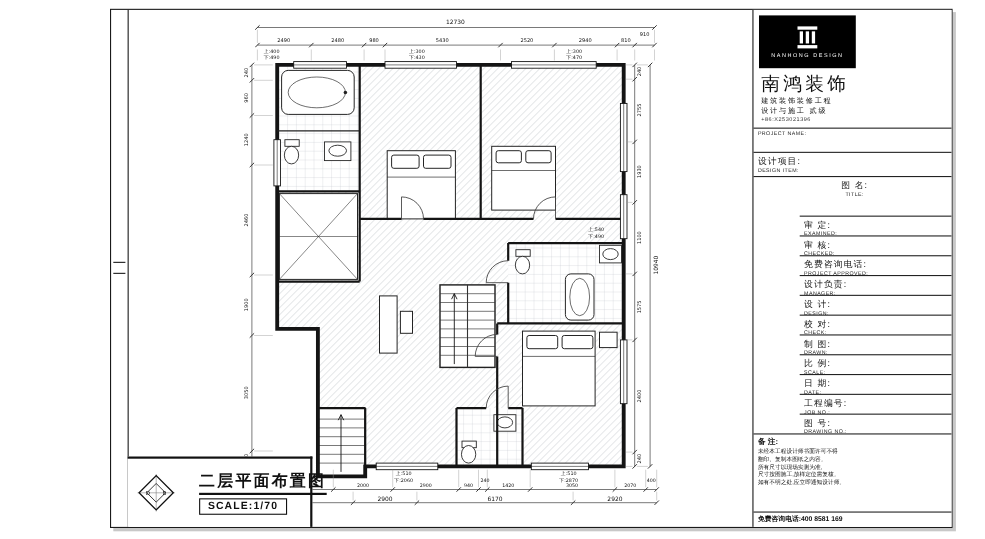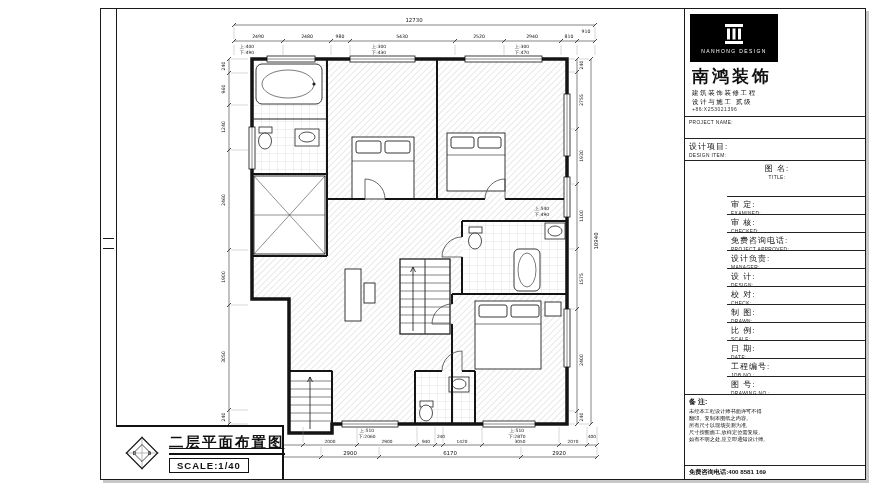--- a/index.html
+++ b/index.html
@@ -10,37 +10,37 @@
   .bindstrip{position:absolute;left:0;top:0;bottom:0;width:15px;border-right:1.2px solid #1a1a1a;}
   .bindstrip::before{content:"";position:absolute;left:2px;right:2px;top:calc(50% - 6px);border-top:1.2px solid #1a1a1a;}
   .bindstrip::after{content:"";position:absolute;left:2px;right:2px;top:calc(50% + 4px);border-top:1.2px solid #1a1a1a;}
   .plan{position:absolute;left:15px;top:0;width:572px;height:470px;}
   
   .tb{position:absolute;top:0;right:0;bottom:0;width:181px;border-left:1.5px solid #1a1a1a;
       display:flex;flex-direction:column;background:#fff;box-sizing:border-box;}
   .tb-logo{width:88px;height:48px;margin:5px 0 2px 5px;background:#000;color:#fff;
            display:flex;flex-direction:column;align-items:center;justify-content:center;gap:2px;}
   .tb-logo-text{font-size:5px;letter-spacing:1.4px;color:#fff;white-space:nowrap;}
-  .tb-company{font-size:17px;font-weight:bold;letter-spacing:3px;margin:1px 0 1px 7px;}
+  .tb-company{font-size:17px;font-weight:normal;letter-spacing:3px;margin:1px 0 1px 7px;}
   .tb-cert{margin:0 0 3px 7px;}
   .tb-cert .c{font-size:6.5px;letter-spacing:1.6px;line-height:8.5px;}
   .tb-cert .num{font-size:5px;letter-spacing:.5px;color:#333;line-height:7px;}
   .tb-row{border-top:1px solid #222;height:22px;box-sizing:border-box;padding:2px 0 0 4px;}
   .tb-row.tall{height:36px;text-align:center;}
   .tb-row.short{height:18px;margin-left:42px;}
   .tb-row .cn{font-size:8px;letter-spacing:1px;}
   .tb-row .en{font-size:4.8px;letter-spacing:.4px;color:#222;margin-top:1px;}
   .tb-notes{border-top:1px solid #222;flex:1;padding:2px 3px 0 4px;overflow:hidden;}
   .tb-notes-label{font-size:7px;font-weight:bold;margin-bottom:1px;}
   .tb-notes .nl{font-size:5.2px;line-height:7px;}
   .tb-hotline{border-top:1px solid #222;font-size:6.2px;font-weight:bold;padding:2px 0 2px 4px;}
   
-  .footer{position:absolute;left:15px;bottom:0;width:168px;height:54px;background:#fff;
+  .footer{position:absolute;left:15px;bottom:0;width:168px;height:64px;background:#fff;
           border-top:2px solid #111;border-right:2px solid #111;display:flex;align-items:center;
-          gap:7px;padding:3px 6px;box-sizing:border-box;text-decoration:underline;}
+          gap:19px;padding:3px 6px;box-sizing:border-box;}
   .stamp svg{width:40px;height:40px;display:block;}
   .f-title{font-size:14.5px;font-weight:bold;letter-spacing:2px;border-bottom:2px solid #111;
            padding-bottom:1px;white-space:nowrap;}
   .f-scale{display:inline-block;border:1.5px solid #111;font-size:9.5px;font-weight:bold;
            padding:1px 7px;margin-top:3px;letter-spacing:1px;}
   
   .dimt{font-family:"DejaVu Sans",sans-serif;font-size:4.6px;fill:#111;text-anchor:middle;}
   .dimb{font-family:"DejaVu Sans",sans-serif;font-size:5.4px;fill:#111;text-anchor:middle;}
   .dims{font-family:"DejaVu Sans",sans-serif;font-size:4.3px;fill:#111;text-anchor:middle;}
   .lvl{font-family:"DejaVu Sans",sans-serif;font-size:4.4px;fill:#111;text-anchor:middle;}
@@ -253,21 +253,21 @@
       <svg viewBox="0 0 40 40">
         <path d="M20,3 V37 M3,20 H37" stroke="#777" stroke-width="0.5"></path>
         <rect x="9" y="9" width="22" height="22" transform="rotate(45 20 20)" fill="none" stroke="#111" stroke-width="1.2"></rect>
         <rect x="14" y="14" width="12" height="12" transform="rotate(45 20 20)" fill="none" stroke="#111" stroke-width="0.7"></rect>
         <text class="stamp-letter" x="12.5" y="22">D</text>
         <text class="stamp-letter" x="27.5" y="22">B</text>
       </svg>
     </div>
     <div class="footer-text">
       <div class="f-title">二层平面布置图</div>
-      <div class="f-scale">SCALE:1/40</div>
+      <div class="f-scale">SCALE:1/70</div>
     </div>
   </div>
 
   <aside class="tb">
     <div class="tb-logo">
       <svg viewBox="0 0 24 24" width="24" height="24">
         <rect x="3" y="2" width="18" height="3" fill="#fff"></rect>
         <rect x="5" y="6.5" width="3" height="11" fill="#fff"></rect>
         <rect x="10.5" y="6.5" width="3" height="11" fill="#fff"></rect>
         <rect x="16" y="6.5" width="3" height="11" fill="#fff"></rect>

